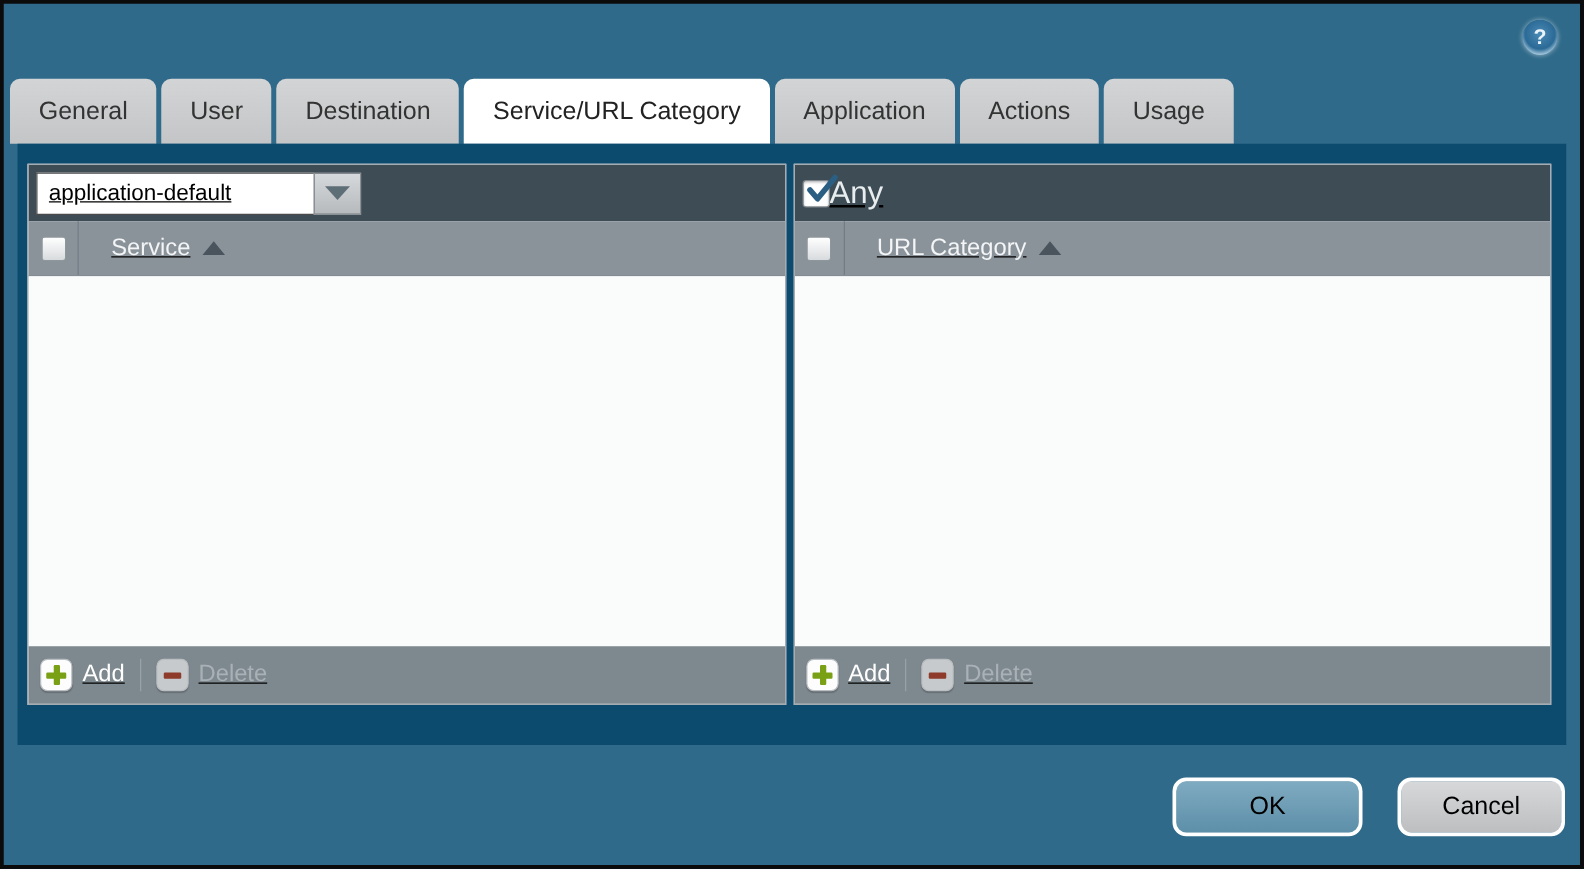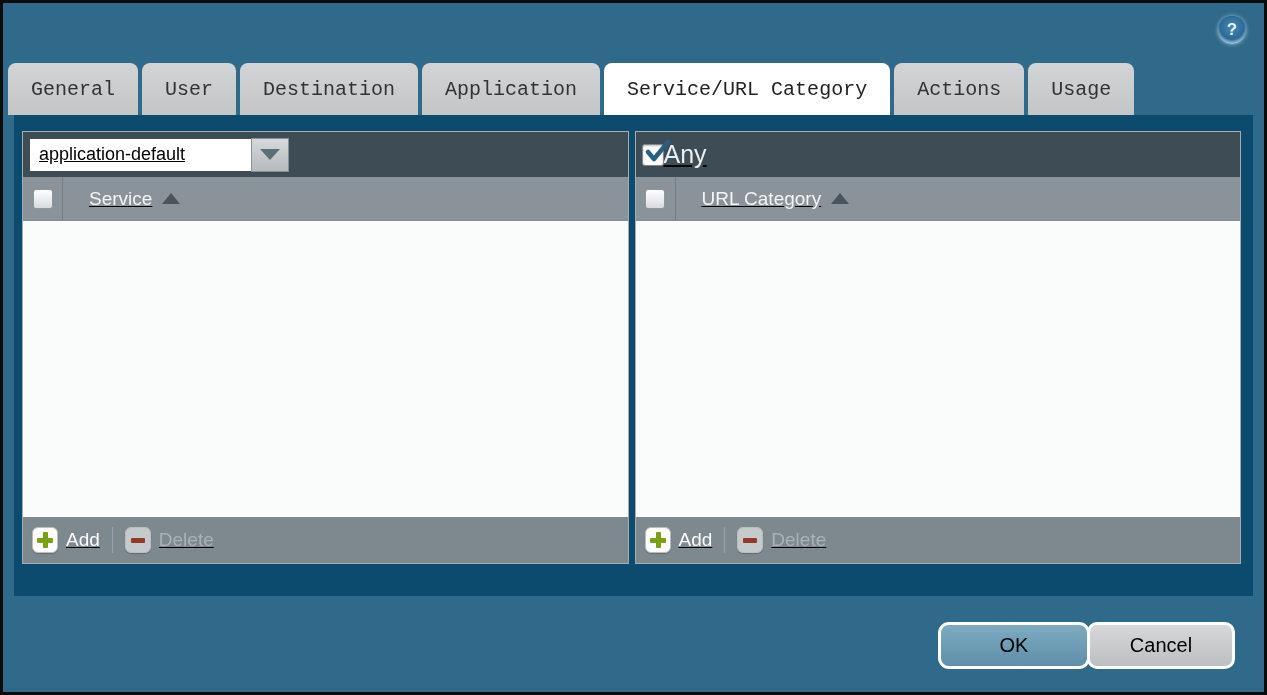--- a/index.html
+++ b/index.html
@@ -11,21 +11,21 @@
 
   
   .titlebar { height:60px; flex:0 0 60px; position:relative; display:flex; align-items:center; padding-left:15px; }
   .title { color:#eef4f7; font-size:23px; font-weight:300; letter-spacing:0.2px; }
   .help-icon { position:absolute; right:18px; top:13px; width:28px; height:28px; border-radius:50%;
     background:radial-gradient(circle at 50% 40%, #4a8ab5 0%, #2b6a96 55%, #9fc3da 75%, #d9e9f2 100%);
     box-shadow:0 0 4px rgba(255,255,255,.55); display:flex; align-items:center; justify-content:center;
     color:#eaf3f9; font-size:17px; font-weight:bold; cursor:pointer; }
 
   
-  .tabs { flex:0 0 52px; height:52px; display:flex; gap:4px; padding-left:5px; align-items:flex-start;font-family:Liberation Mono, monospace; }
+  .tabs { flex:0 0 52px; height:52px; display:flex; gap:4px; padding-left:5px; align-items:flex-start; }
   .tab { height:52px; display:flex; align-items:center; padding:0 23px; font-size:20px; color:#333;
     background:linear-gradient(#d3d4d5, #c3c5c6); border-radius:8px 8px 0 0; cursor:pointer; white-space:nowrap; }
   .tab.active { background:#ffffff; color:#222; }
 
   
   .content { flex:0 0 481px; height:481px; margin:0 11px; background:#0c4a6e;
     padding:16px 12px 32px 8px; display:flex; gap:6px;text-decoration:underline; }
 
   .panel { flex:1 1 0; border:1px solid #a6adb2; background:#fafbfb; display:flex; flex-direction:column; min-width:0; }
 
@@ -70,38 +70,38 @@
   .plus-h { left:4px; right:4px; top:10px; height:5px; }
   .plus-v { top:4px; bottom:4px; left:10px; width:5px; }
   .minus-h { left:5px; right:5px; top:10px; height:5px; background:#8e3b2c; }
   .tool-sep { width:1px; height:26px; background:#99a1a7; margin:0 12px; }
 
   
   .dialog-footer { flex:1 1 auto; position:relative; }
   .btn { position:absolute; top:26px; height:47px; border:3px solid #ffffff; border-radius:11px;
     font-family:"Liberation Sans",sans-serif; font-size:20px; color:#000; cursor:pointer; }
   .btn-ok { right:174px; width:152px; background:linear-gradient(#7fabc1, #5d8fa9); }
-  .btn-cancel { right:29px; width:148px; background:linear-gradient(#d6d8da, #bcbec0);border-radius:10px; }
+  .btn-cancel { right:12px; width:134px; background:linear-gradient(#d6d8da, #bcbec0); }
 </style>
 </head>
 <body>
 
 <div class="screen">
   <div class="dialog">
 
     <div class="titlebar">
       <div class="help-icon">?</div>
     </div>
 
     <div class="tabs">
       <div class="tab">General</div>
       <div class="tab">User</div>
       <div class="tab">Destination</div>
+      <div class="tab active">Service/URL Category</div>
       <div class="tab">Application</div>
-      <div class="tab active">Service/URL Category</div>
       <div class="tab">Actions</div>
       <div class="tab">Usage</div>
     </div>
 
     <div class="content">
 
       <div class="panel">
         <div class="panel-top">
           <div class="dropdown">
             <input type="text" value="application-default" style="">

